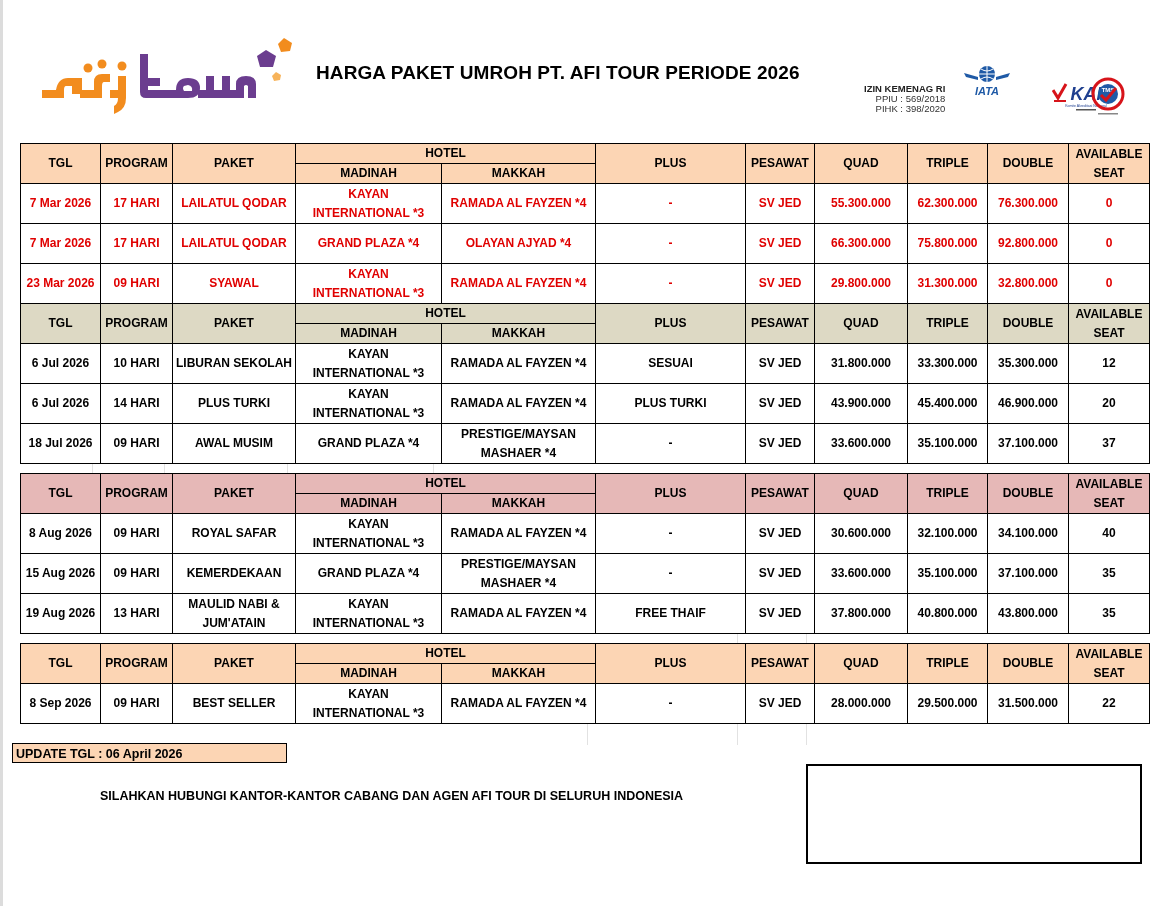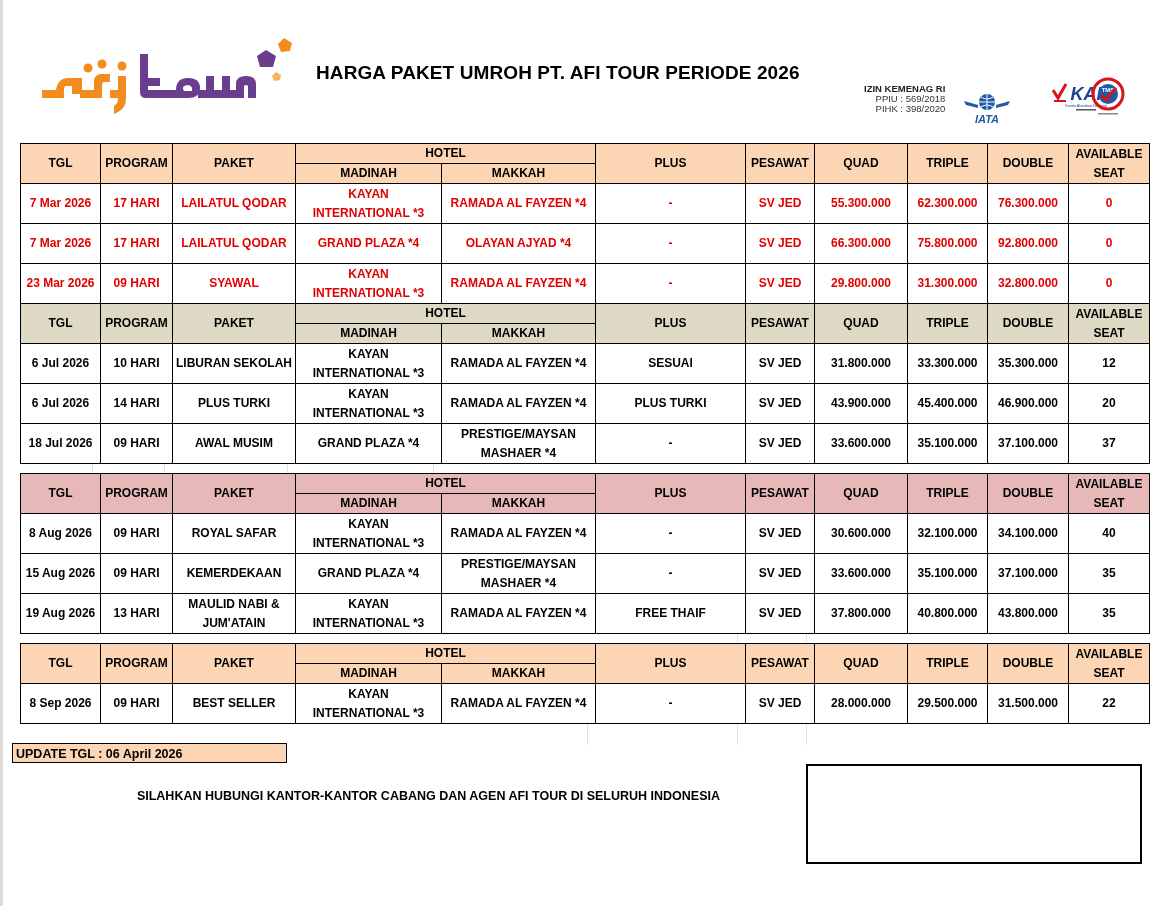--- a/index.html
+++ b/index.html
@@ -21,21 +21,21 @@
   table.pkg th { font-weight: bold; }
   table.pkg th.sub { height: 19px; }
   table.pkg th.top { height: 19px; }
   table.pkg td { height: 39px; background: #fff; }
   .hdr-peach th { background: #fcd5b4; }
   .hdr-gray th { background: #ddd9c4; }
   .hdr-pink th { background: #e6b8b7; }
   .red td { color: #e00000; }
   .update { left: 12px; top: 743px; width: 272px; height: 20px; border: 1px solid #000; background: #fcd5b4;
             font-size: 12.5px; font-weight: bold; line-height: 20px; padding-left: 3px; box-sizing: border-box; width: 275px; }
-  .notes { left: 100px; top: 786px; width: 620px; text-align: right; font-size: 12.5px; font-weight: bold; line-height: 20px; }
+  .notes { left: 100px; top: 786px; width: 620px; text-align: left; font-size: 12.5px; font-weight: bold; line-height: 20px; }
   .notes .black { color: #000; }
   .notes .red { color: #e00000; }
   .blank-box { left: 806px; top: 764px; width: 335px; height: 100px; border: 2px solid #000; box-sizing: border-box; width: 336px; }
 </style>
 </head>
 <body>
 
 <div class="gridline" style="left:0;top:0;width:3px;height:906px;background:#dcdcdc"></div>
 <div class="gridline" style="left:587px;top:723px;width:1px;height:22px"></div>
 <div class="gridline" style="left:737px;top:723px;width:1px;height:22px"></div>
@@ -74,21 +74,21 @@
 </div>
 
 <div class="abs title">HARGA PAKET UMROH PT. AFI TOUR PERIODE 2026</div>
 
 <div class="abs license">
   <div class="l1">IZIN KEMENAG RI</div>
   <div>PPIU : 569/2018</div>
   <div>PIHK : 398/2020</div>
 </div>
 
-<div class="badge" style="left:962px;top:92px;width:50px;height:34px;">
+<div class="badge" style="left:962px;top:64px;width:50px;height:34px;">
   <svg width="50" height="34" viewBox="0 0 50 34">
     <circle cx="25" cy="10" r="8" fill="#1f5aa6"></circle>
     <path d="M17 10 H33 M25 2 V18 M19 5 Q25 9 31 5 M19 15 Q25 11 31 15" stroke="#fff" stroke-width="1" fill="none"></path>
     <path d="M2 9 L16 13 L16 16 L4 13 Z" fill="#1f5aa6"></path>
     <path d="M48 9 L34 13 L34 16 L46 13 Z" fill="#1f5aa6"></path>
     <text x="25" y="31" text-anchor="middle" font-family="Liberation Sans, sans-serif" font-size="11" font-weight="bold" font-style="italic" fill="#1f5aa6">IATA</text>
   </svg>
 </div>
 
 <div class="badge" style="left:1052px;top:82px;width:62px;height:34px;">

